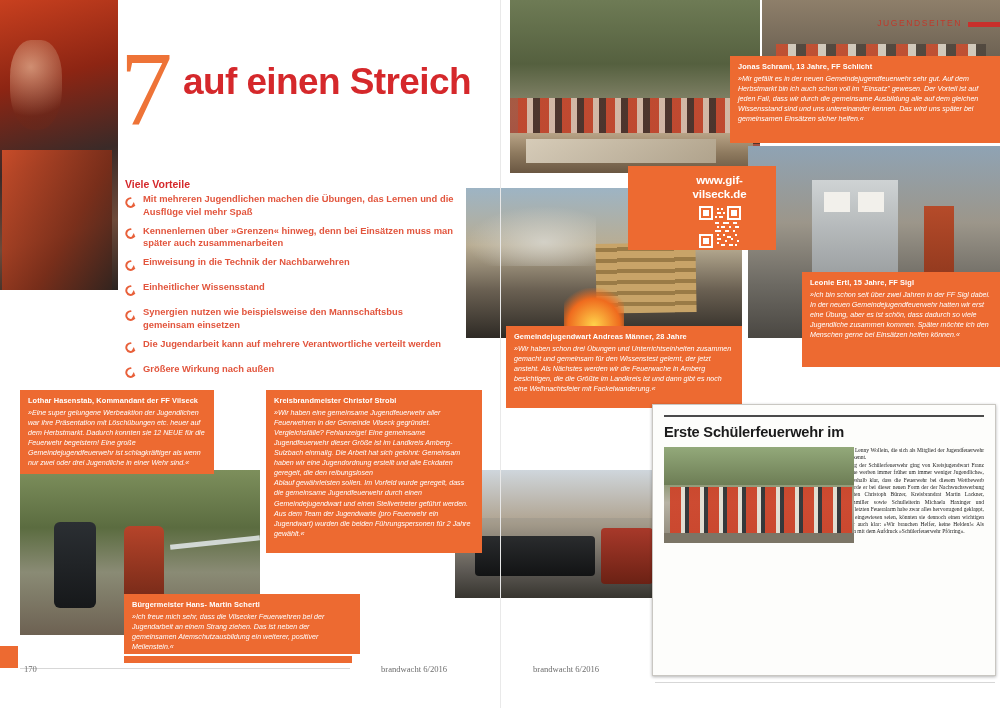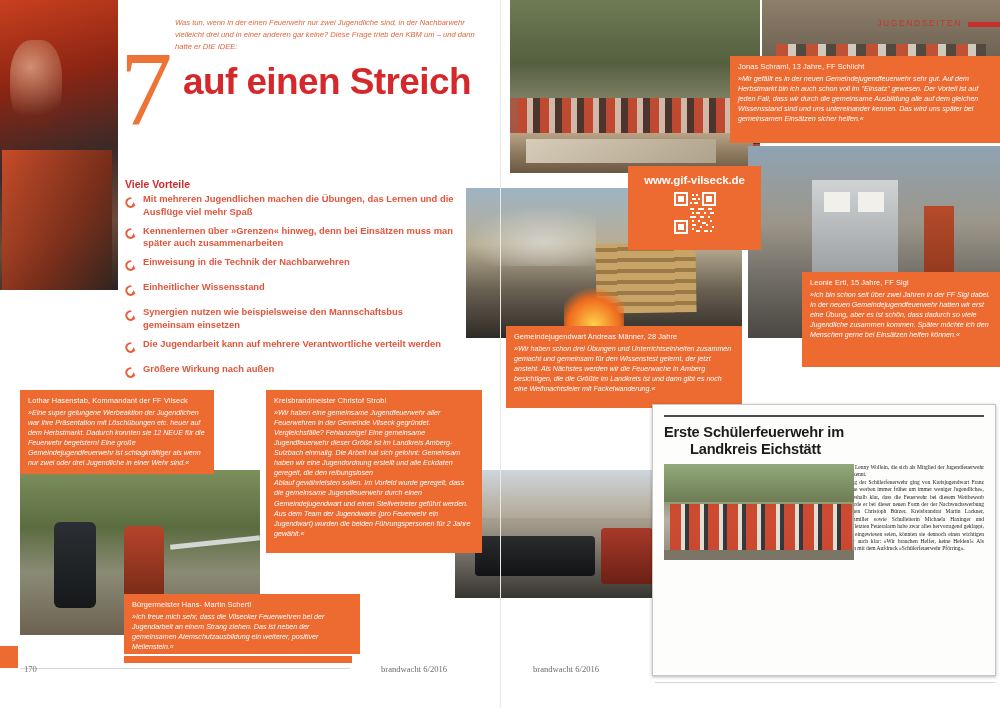--- a/index.html
+++ b/index.html
@@ -11,21 +11,21 @@
     position:relative;overflow:hidden;
     -webkit-font-smoothing:antialiased;
   }
   .page{position:absolute;inset:0;}
 
   
   .photo{position:absolute;background-size:cover;background-position:center;overflow:hidden;}
 
   
   .qbox{position:absolute;background:#ED6A31;color:#ffffff;padding:6px 8px 7px 8px;box-sizing:border-box;}
-  .qbox .qname{font-weight:normal;font-size:7.4px;line-height:1.35;margin:0 0 2px 0;letter-spacing:.1px;}
+  .qbox .qname{font-weight:bold;font-size:7.4px;line-height:1.35;margin:0 0 2px 0;letter-spacing:.1px;}
   .qbox .qtext{font-style:italic;font-size:7.1px;line-height:1.42;margin:0;}
 
   
   .jugendseiten{
     position:absolute;right:38px;top:18px;
     font-size:8.5px;letter-spacing:1.6px;color:#C0392B;font-weight:normal;
   }
   .jugendseiten-rule{
     position:absolute;right:0;top:22px;width:32px;height:5px;background:#C9302C;
   }
@@ -150,21 +150,20 @@
   <div class="photo" style="left:455px;top:470px;width:210px;height:128px;
        background:linear-gradient(180deg,#b9c2cb 0%,#a39a8a 42%,#5e5a55 78%,#37352f 100%);">
     <div style="position:absolute;left:0;top:0;width:100%;height:48px;background:linear-gradient(180deg,#cfd6dc,#b2a796);"></div>
     <div style="position:absolute;left:20px;top:66px;width:120px;height:40px;background:linear-gradient(180deg,#2a2c2e,#121314);border-radius:4px;"></div>
     <div style="position:absolute;left:146px;top:58px;width:52px;height:56px;background:linear-gradient(180deg,#a8392a,#6b2114);border-radius:4px;"></div>
   </div>
 
   <div class="jugendseiten">JUGENDSEITEN</div>
   <div class="jugendseiten-rule"></div>
 
-  <div class="kicker">Was tun, wenn in der einen Feuerwehr nur zwei Jugendliche sind, in der Nachbarwehr vielleicht drei und in einer anderen gar keine? Diese Frage trieb den KBM um – und dann hatte er DIE IDEE:</div>
   <div class="bignum">7</div>
   <div class="headline">auf einen Streich</div>
 
   <div class="vorteile-title">Viele Vorteile</div>
   <div class="bullets">
     <div class="bullet">
       <span class="arrow">
         <svg width="11" height="11" viewBox="0 0 12 12">
             <path d="M6 1.2A4.8 4.8 0 1 0 9.4 9.6" fill="none" stroke="#E8603A" stroke-width="2.1" stroke-linecap="round"></path>
             <path d="M9.6 5.4 11.3 9.9 6.9 10.4z" fill="#E8603A"></path>
@@ -221,21 +220,21 @@
       <span class="arrow">
         <svg width="11" height="11" viewBox="0 0 12 12">
             <path d="M6 1.2A4.8 4.8 0 1 0 9.4 9.6" fill="none" stroke="#E8603A" stroke-width="2.1" stroke-linecap="round"></path>
             <path d="M9.6 5.4 11.3 9.9 6.9 10.4z" fill="#E8603A"></path>
           </svg>
       </span>
       <span class="btext">Größere Wirkung nach außen</span>
     </div>
   </div>
 
-  <div class="qrbadge" style="left:628px;top:166px;width:133px;height:84px;">
+  <div class="qrbadge" style="left:628px;top:166px;width:148px;height:84px;padding-left:45px;">
     <div class="qrurl">www.gif-vilseck.de</div>
     <svg class="qrcode" width="42" height="42" viewBox="0 0 21 21" shape-rendering="crispEdges">
       <rect width="21" height="21" fill="#ED6A31"></rect>
       <g fill="#ffffff">
         <rect x="0" y="0" width="7" height="1"></rect>
           <rect x="0" y="6" width="7" height="1"></rect>
         <rect x="0" y="0" width="1" height="7"></rect>
           <rect x="6" y="0" width="1" height="7"></rect>
         <rect x="2" y="2" width="3" height="3"></rect>
         <rect x="14" y="0" width="7" height="1"></rect>
@@ -308,21 +307,20 @@
 
   <div class="qbox" style="left:124px;top:594px;width:236px;height:60px;">
     <p class="qname">Bürgermeister Hans- Martin Schertl</p>
     <p class="qtext">»Ich freue mich sehr, dass die Vilsecker Feuerwehren bei der Jugendarbeit an einem Strang ziehen. Das ist neben der gemeinsamen Atemschutzausbildung ein weiterer, positiver Meilenstein.«</p>
   </div>
 
   <div class="clip" style="left:652px;top:404px;width:344px;height:272px;">
     <div class="clip-rule"></div>
     <h2>
       <span>Erste Schülerfeuerwehr im</span>
-      <span class="l2">Landkreis Eichstätt</span>
     </h2>
 
     <div class="clip-cols">
       <div class="clip-photo photo" style="background:linear-gradient(180deg,#9fb07f 0%,#7e8e62 30%,#b7b2a3 58%,#8b8577 100%);">
         <div style="position:absolute;left:0;top:0;width:100%;height:40%;background:linear-gradient(180deg,#93a97a,#6d7d55);"></div>
         <div style="position:absolute;left:6px;bottom:6px;width:96%;height:52%;
              background:repeating-linear-gradient(90deg,#cf4228 0 11px,#e7e3d8 11px 15px,#2c3034 15px 19px);opacity:.92;"></div>
         <div style="position:absolute;left:0;bottom:0;width:100%;height:10%;background:#7b7566;"></div>
       </div>
       <div class="clip-lead">An der Grund- und Mittelschule Pförring ist Anfang Oktober die erste Schülerfeuerwehr im Landkreis Eichstätt ins Leben gerufen worden. Neun Mittelschüler haben sich der Arbeitsgruppe Schülerfeuerwehr angeschlossen, die im Rahmen der offenen Ganztagsschule angeboten wird. Sie treffen sich künftig immer donnerstags, um die Aufgaben an der Schule und die Arbeit der Feuerwehr kennen zu lernen.</div>

